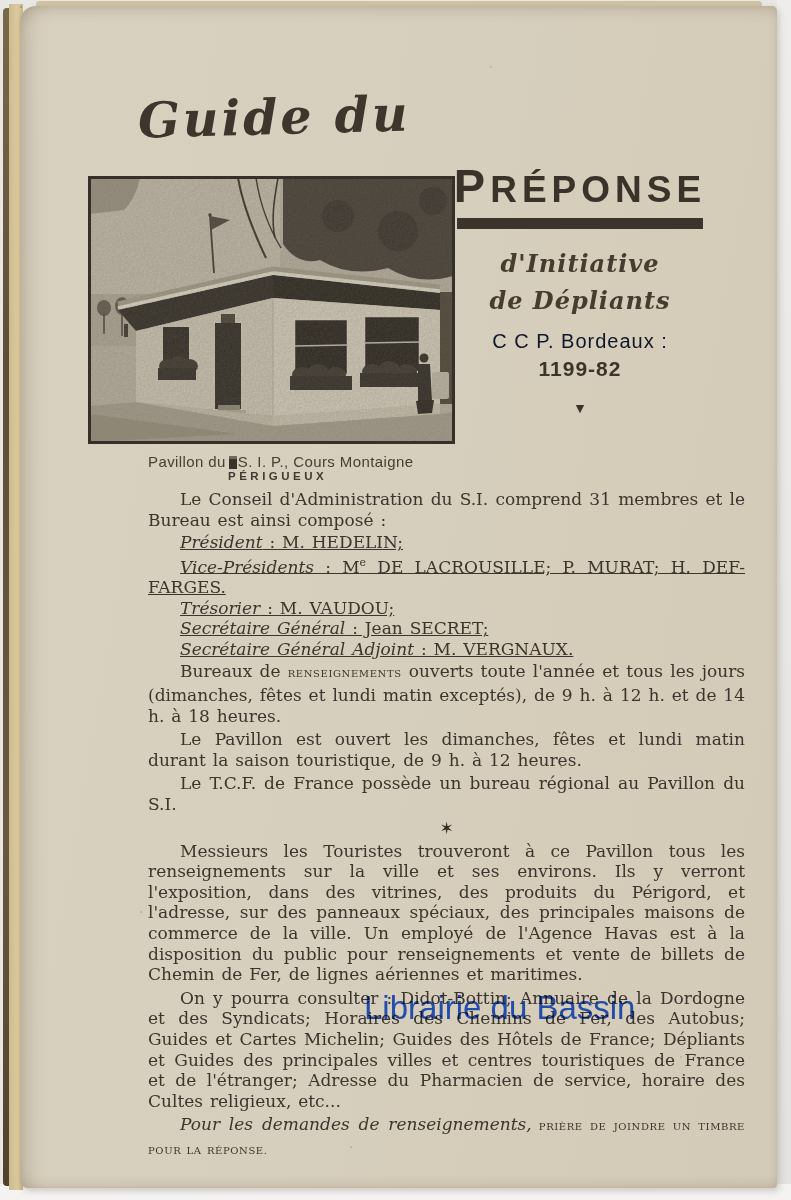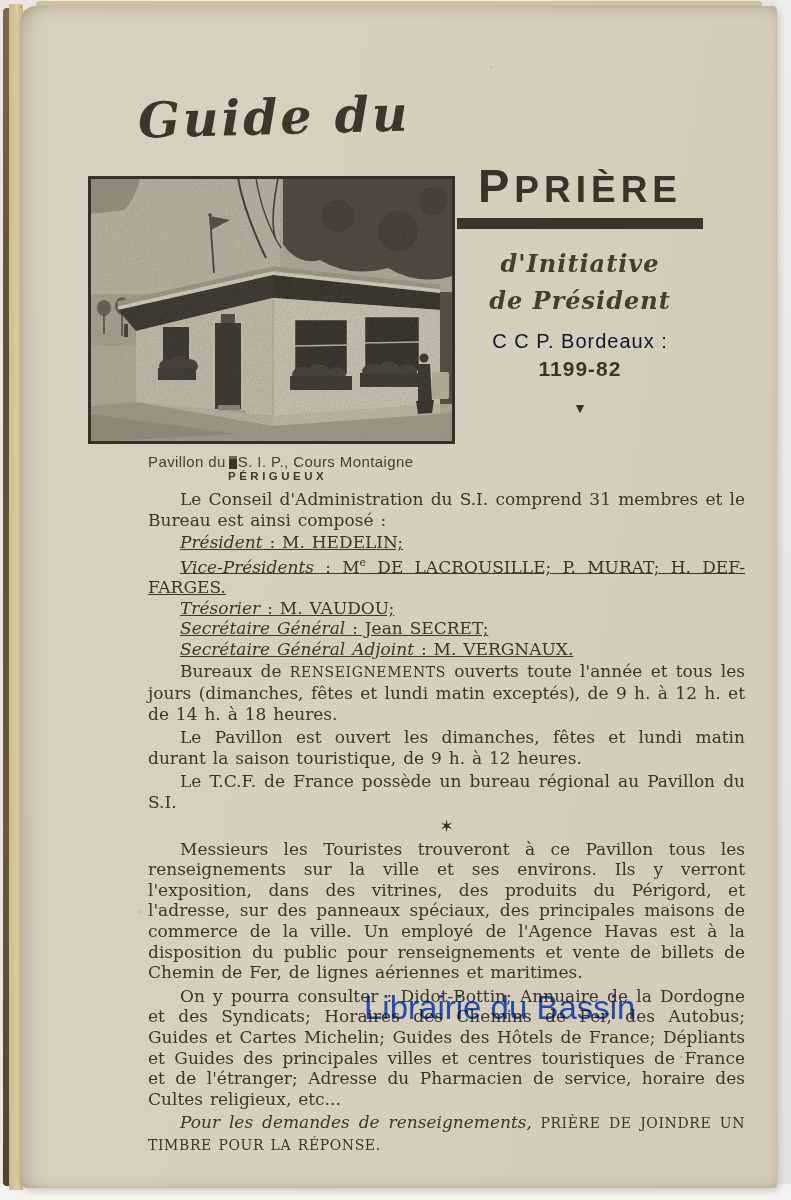--- a/index.html
+++ b/index.html
@@ -71,21 +71,21 @@
   .caption-city { margin:0 0 0 80px; font-weight:bold; font-size:11.5px; letter-spacing:3.5px; color:#40392e; }
 
   
   .bodytext { position:absolute; left:148px; top:489px; width:597px;
     font-family:"DejaVu Serif", serif; font-size:17px; line-height:20.6px;
     color:#3c352c; text-align:justify; word-spacing:1.5px; }
   .bodytext p { text-indent:32px; margin:0; }
   .officer { text-indent:32px;text-decoration:underline; }
   .officer .role { font-style:italic; }
   .officer sup { font-size:11px; }
-  .sc { font-size:14px; letter-spacing:.6px; }
+  .sc { font-size:10px; letter-spacing:.6px; }
   .it { font-style:italic; }
   .sep-row { text-align:center; text-indent:0 !important; font-family:"DejaVu Sans", sans-serif;
     font-size:17px; line-height:24px; color:#322c23; margin:1px 0 !important; }
   .mt2 { margin-top:2px !important; }
   .mt3 { margin-top:3px !important; }
 
   
   .watermark { position:absolute; left:364px; top:989px; font-family:"Liberation Sans", sans-serif;
     font-size:33px; font-weight:500; color:#1e56e8; white-space:nowrap;
     mix-blend-mode:multiply; opacity:.95; letter-spacing:0; }
@@ -99,25 +99,25 @@
 <div class="spine-tan"></div>
 <div class="top-underpage"></div>
 
 <div class="page">
   <div class="specks"></div>
 </div>
 
 <div class="script-title ink">Guide du</div>
 
 <div class="right-col">
-  <div class="main-title"><span class="cap">P</span><span class="rest">PRIÈRE</span></div>
+  <div class="main-title"><span class="cap">P</span><span class="rest">RÉPONSE</span></div>
   <div class="title-rule"></div>
   <div class="org-block">
     <div>d'Initiative</div>
-    <div>de Président</div>
+    <div>de Dépliants</div>
   </div>
   <div class="ccp-label">C C P. Bordeaux :</div>
   <div class="ccp-number">1199-82</div>
   <div class="pointer">▼</div>
 </div>
 
 <div class="photo">
   <svg viewBox="0 0 367 268" xmlns="http://www.w3.org/2000/svg">
     <defs>
       <filter id="grain" x="0" y="0" width="100%" height="100%">

